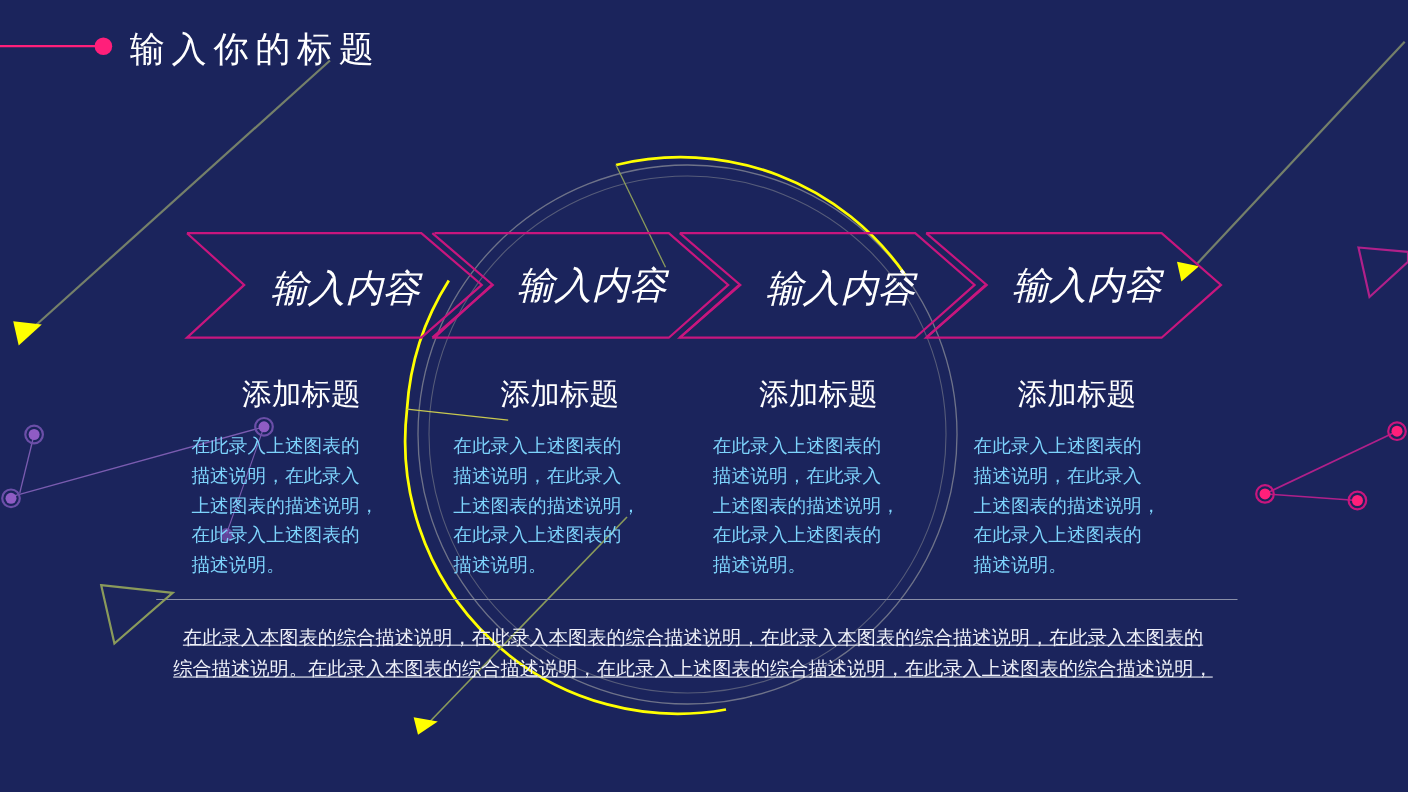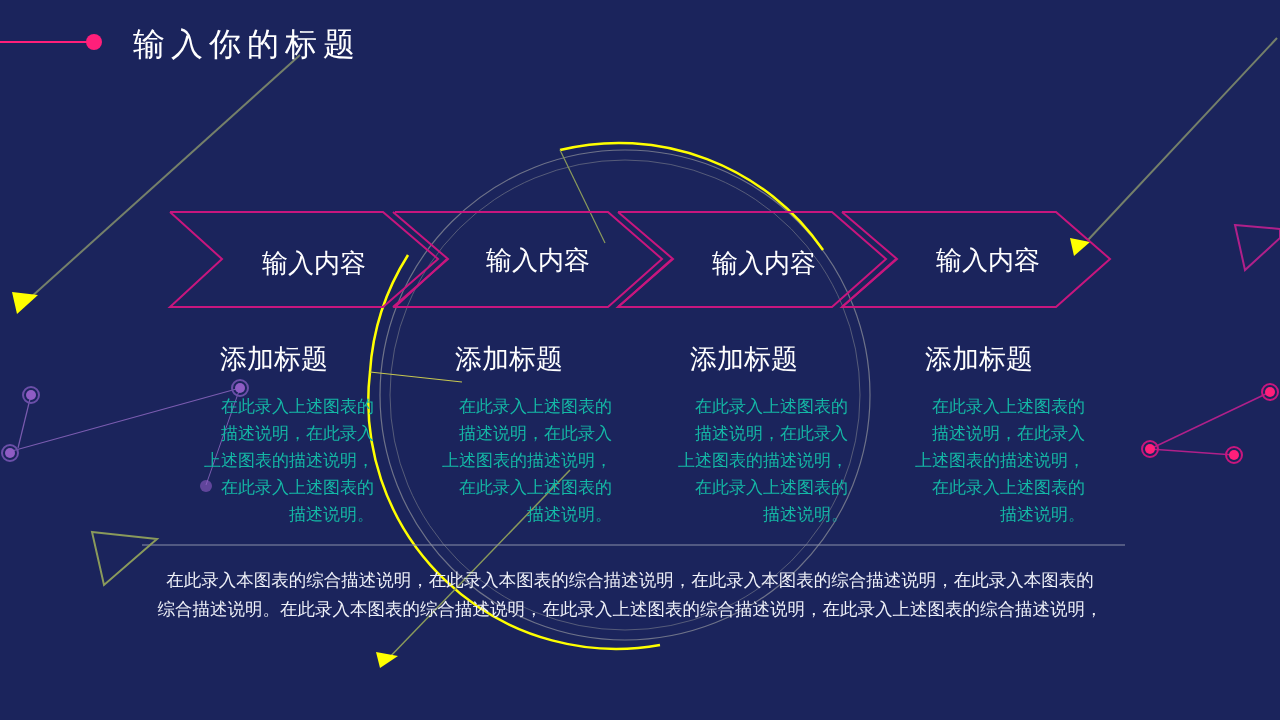--- a/index.html
+++ b/index.html
@@ -1,24 +1,24 @@
 <!DOCTYPE html>
 <html><head>
 <meta charset="utf-8">
 <style>
   html, body { margin:0; padding:0; }
   body { width:1280px; height:720px; overflow:hidden; background:#1b245c; font-family:"DejaVu Sans","Liberation Sans",sans-serif; color:#ffffff; position:relative; }
   #slide { position:absolute; left:0; top:0; width:1280px; height:720px; background:#1b245c; }
   #deco { position:absolute; left:0; top:0; width:1280px; height:720px; }
-  .title { position:absolute; left:133px; top:22px; font-size:32px; letter-spacing:6px; color:#ffffff; line-height:44px; white-space:nowrap; }
-  .step-label { position:absolute; width:180px; text-align:center; font-size:26px; line-height:34px; color:#ffffff; white-space:nowrap; }
+  .title { position:absolute; left:118px; top:22px; font-size:32px; letter-spacing:6px; color:#ffffff; line-height:44px; white-space:nowrap; }
+  .step-label { position:absolute; width:180px; text-align:center; font-size:34px; line-height:34px; color:#ffffff; white-space:nowrap;font-style:italic; }
   .col-title { position:absolute; width:200px; text-align:center; font-size:27px; line-height:36px; color:#ffffff; white-space:nowrap; }
-  .col-desc { position:absolute; width:200px; text-align:right; font-size:17px; line-height:27px; color:#14b8a6; }
+  .col-desc { position:absolute; width:200px; text-align:left; font-size:17px; line-height:27px; color:#7dd3fc; }
   .col-desc span { display:block; white-space:nowrap; }
-  .summary { position:absolute; left:120px; top:566px; width:1020px; text-align:center; font-size:17.5px; line-height:29px; color:#eef0f8; }
+  .summary { position:absolute; left:120px; top:566px; width:1020px; text-align:center; font-size:17.5px; line-height:29px; color:#eef0f8;text-decoration:underline; }
   .summary span { display:block; white-space:nowrap; }
 </style>
 </head>
 <body>
 
 <div id="slide">
 
   <svg id="deco" viewBox="0 0 1280 720" xmlns="http://www.w3.org/2000/svg">
 
     <g>

